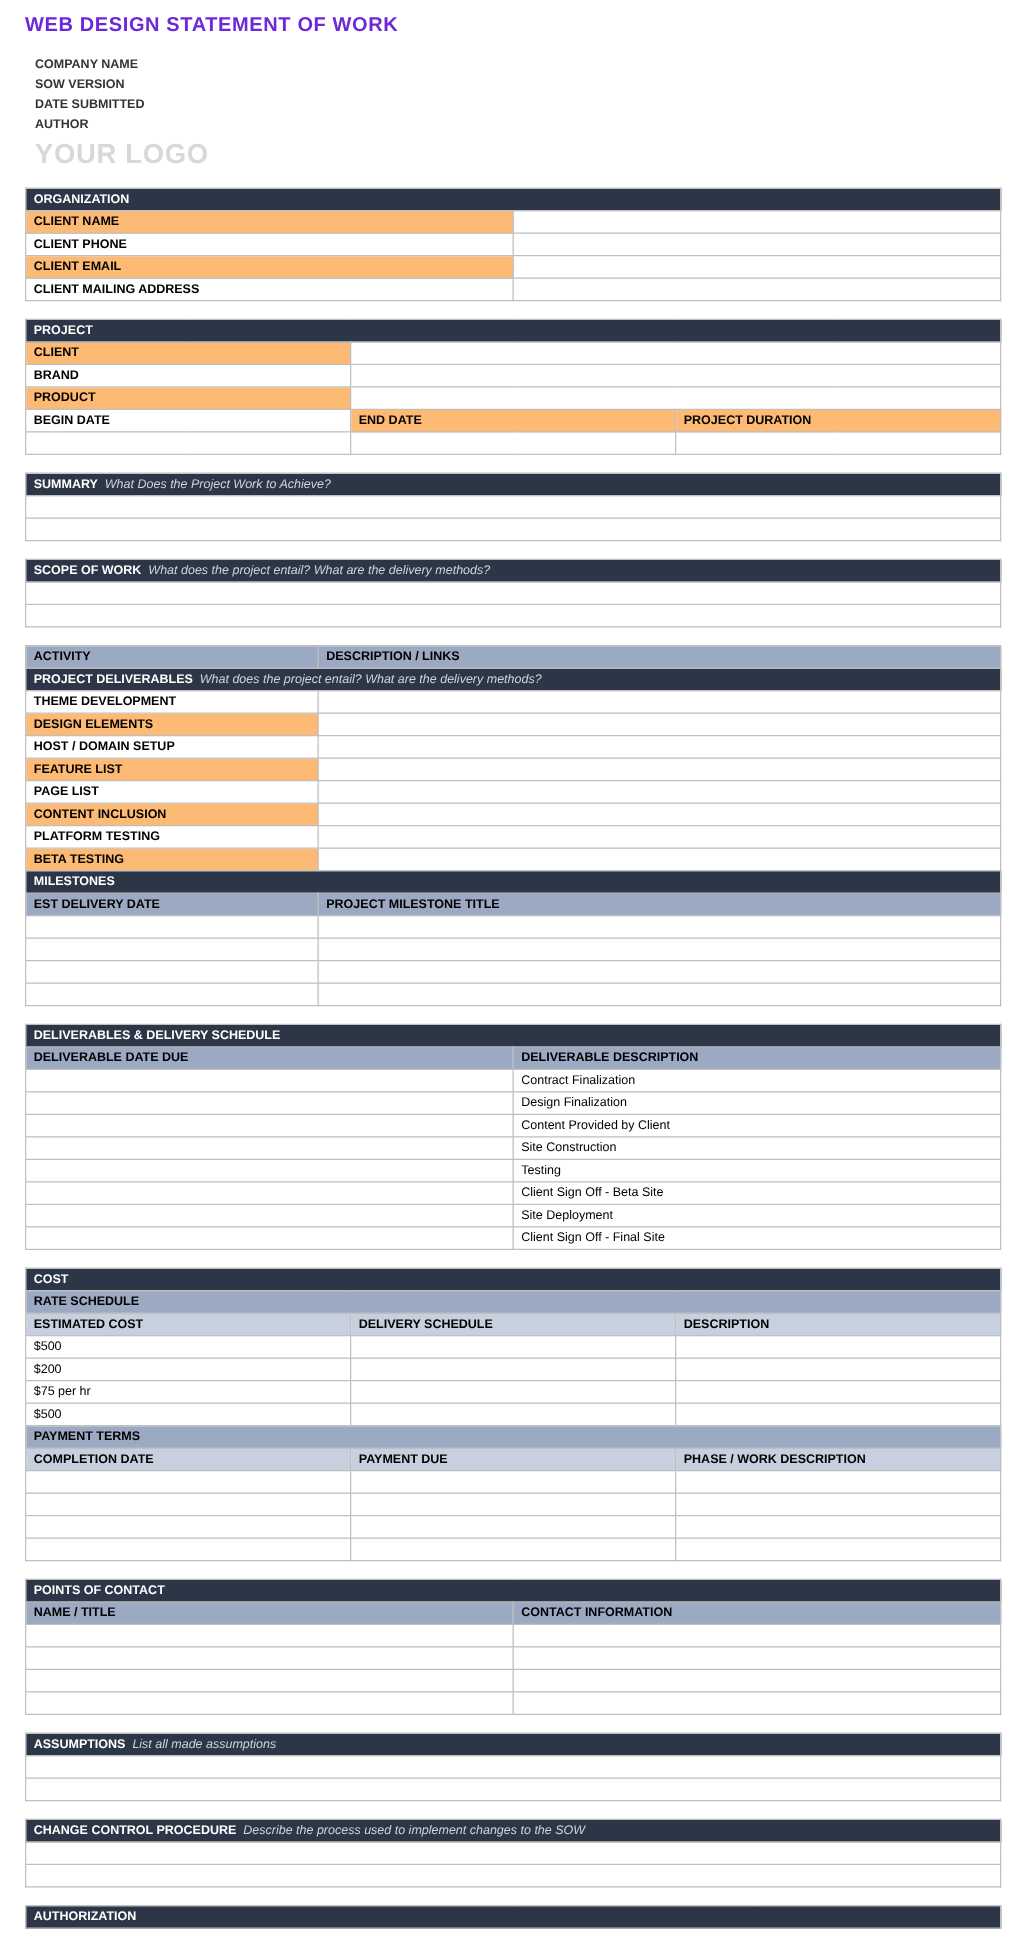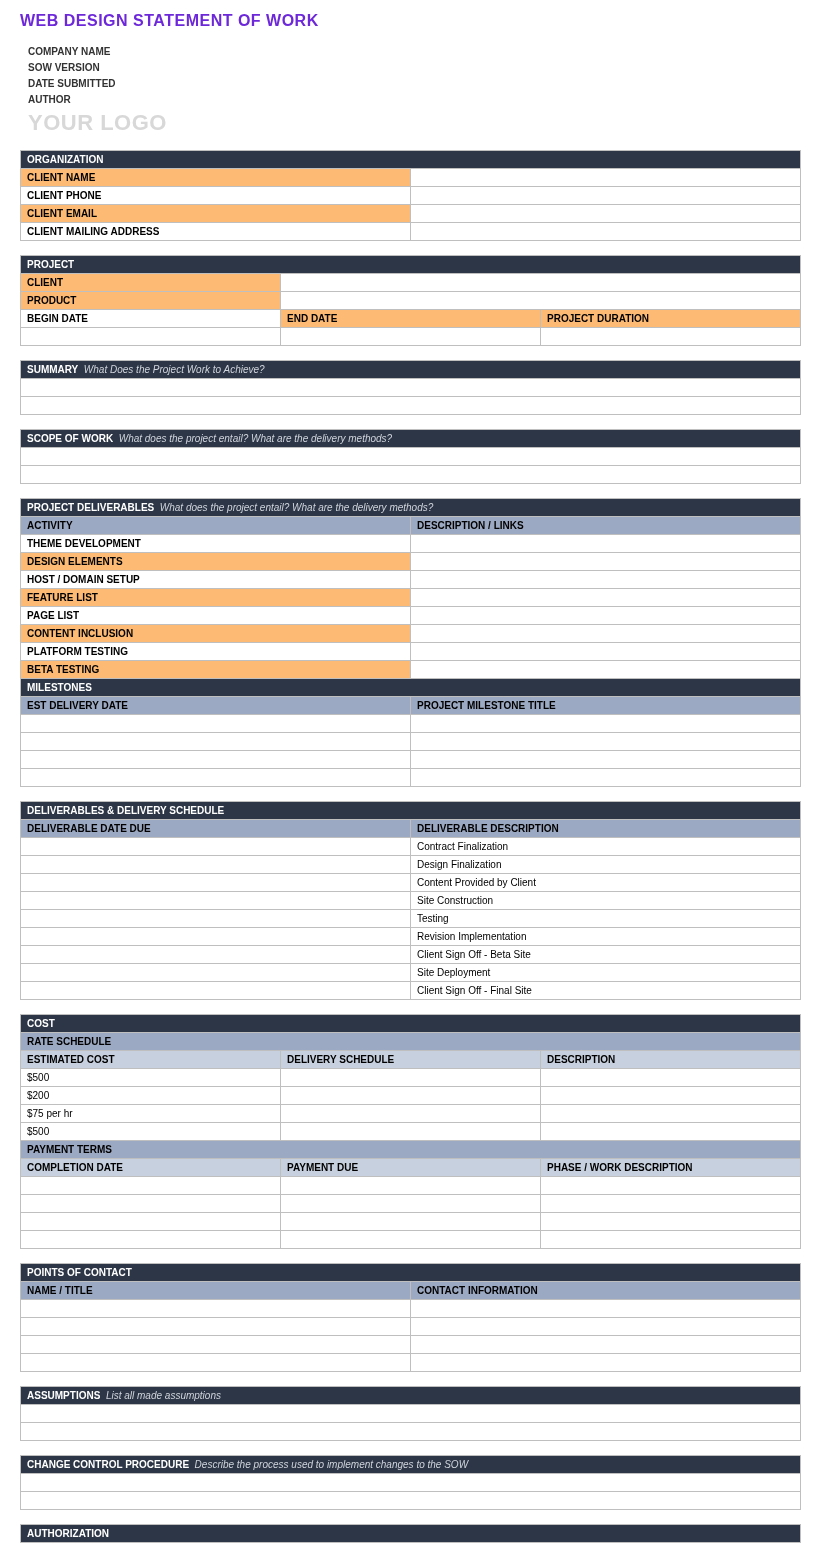--- a/index.html
+++ b/index.html
@@ -105,20 +105,24 @@
 <table class="tbl">
   <tbody>
       <tr>
         <td class="hdr-dark" colspan="6">PROJECT</td>
       </tr>
   <tr>
         <td class="lbl-tight alt-e" colspan="2">CLIENT</td>
         <td class="val" colspan="4"></td>
       </tr>
   <tr>
+        <td class="lbl-tight alt-w" colspan="2">BRAND</td>
+        <td class="val" colspan="4"></td>
+      </tr>
+  <tr>
         <td class="lbl-tight alt-e" colspan="2">PRODUCT</td>
         <td class="val" colspan="4"></td>
       </tr>
   <tr>
     <td class="lbl-tight alt-w" colspan="2">BEGIN DATE</td>
     <td class="lbl-tight alt-e" colspan="2">END DATE</td>
     <td class="lbl-tight alt-e" colspan="2">PROJECT DURATION</td>
   </tr>
   <tr>
     <td class="val" colspan="2"></td>
@@ -152,27 +156,27 @@
       </tr>
   <tr>
         <td class="val"></td>
       </tr>
 </tbody>
   </table>
 
 <table class="tbl">
   <tbody>
       <tr>
-        <td class="hdr-dark" colspan="2"><span>PROJECT DELIVERABLES</span>&nbsp;&nbsp;<span class="hdr-italic">What does the project entail? What are the delivery methods?</span></td>
-      </tr>
-  <tr>
         <td class="sub-blue w30">ACTIVITY</td>
         <td class="sub-blue">DESCRIPTION / LINKS</td>
       </tr>
   <tr>
+        <td class="hdr-dark" colspan="2"><span>PROJECT DELIVERABLES</span>&nbsp;&nbsp;<span class="hdr-italic">What does the project entail? What are the delivery methods?</span></td>
+      </tr>
+  <tr>
         <td class="lbl-tight alt-w">THEME DEVELOPMENT</td>
         <td class="val"></td>
       </tr>
   <tr>
         <td class="lbl-tight alt-e">DESIGN ELEMENTS</td>
         <td class="val"></td>
       </tr>
   <tr>
         <td class="lbl-tight alt-w">HOST / DOMAIN SETUP</td>
         <td class="val"></td>
@@ -244,24 +248,20 @@
         <td class="val"></td>
         <td class="val">Content Provided by Client</td>
       </tr>
   <tr>
         <td class="val"></td>
         <td class="val">Site Construction</td>
       </tr>
   <tr>
         <td class="val"></td>
         <td class="val">Testing</td>
-      </tr>
-  <tr>
-        <td class="val"></td>
-        <td class="val">Revision Implementation</td>
       </tr>
   <tr>
         <td class="val"></td>
         <td class="val">Client Sign Off - Beta Site</td>
       </tr>
   <tr>
         <td class="val"></td>
         <td class="val">Site Deployment</td>
       </tr>
   <tr>

